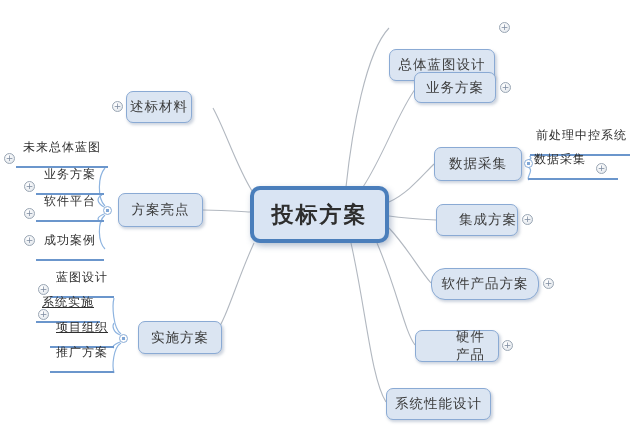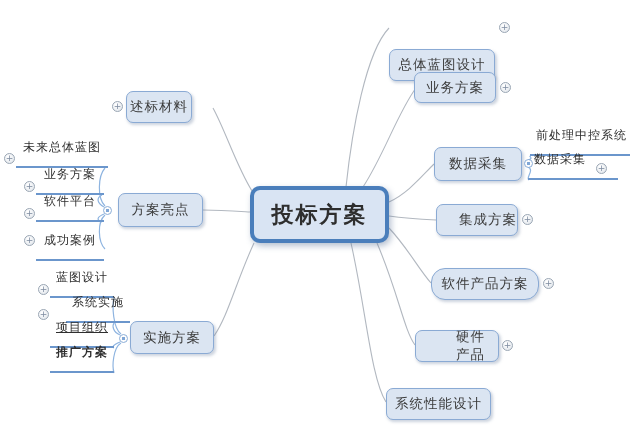--- a/index.html
+++ b/index.html
@@ -148,40 +148,40 @@
     <span>软件平台</span>
   </div>
 
   <div class="expand" style="left:24px;top:235px;">
     <span>+</span>
   </div>
   <div class="leaf" style="left:36px;top:231px;width:68px;height:18px;margin-top:12px;">
     <span>成功案例</span>
   </div>
 
-  <div class="node" style="left:130px;top:321px;width:84px;height:33px;">
+  <div class="node" style="left:138px;top:321px;width:84px;height:33px;">
     <span>实施方案</span>
   </div>
   <div class="jcircle" style="left:119px;top:334px;"></div>
 
   <div class="expand" style="left:38px;top:284px;">
     <span>+</span>
   </div>
   <div class="leaf" style="left:50px;top:280px;width:64px;height:18px;">
     <span>蓝图设计</span>
   </div>
 
   <div class="expand" style="left:38px;top:309px;">
     <span>+</span>
   </div>
-  <div class="leaf" style="left:66px;top:305px;width:64px;height:18px;">
+  <div class="leaf" style="left:36px;top:305px;width:64px;height:18px;text-decoration:underline;">
     <span>系统实施</span>
   </div>
 
   <div class="leaf" style="left:50px;top:330px;width:64px;height:18px;text-decoration:underline;">
     <span>项目组织</span>
   </div>
 
-  <div class="leaf" style="left:50px;top:355px;width:64px;height:18px;font-weight:bold;">
+  <div class="leaf" style="left:50px;top:355px;width:64px;height:18px;">
     <span>推广方案</span>
   </div>
 
 </div>
 
 </body></html>

